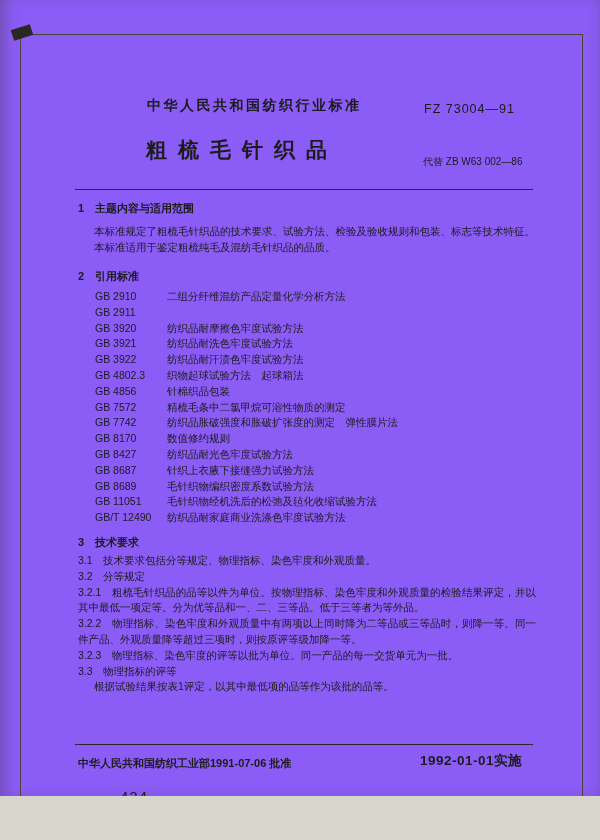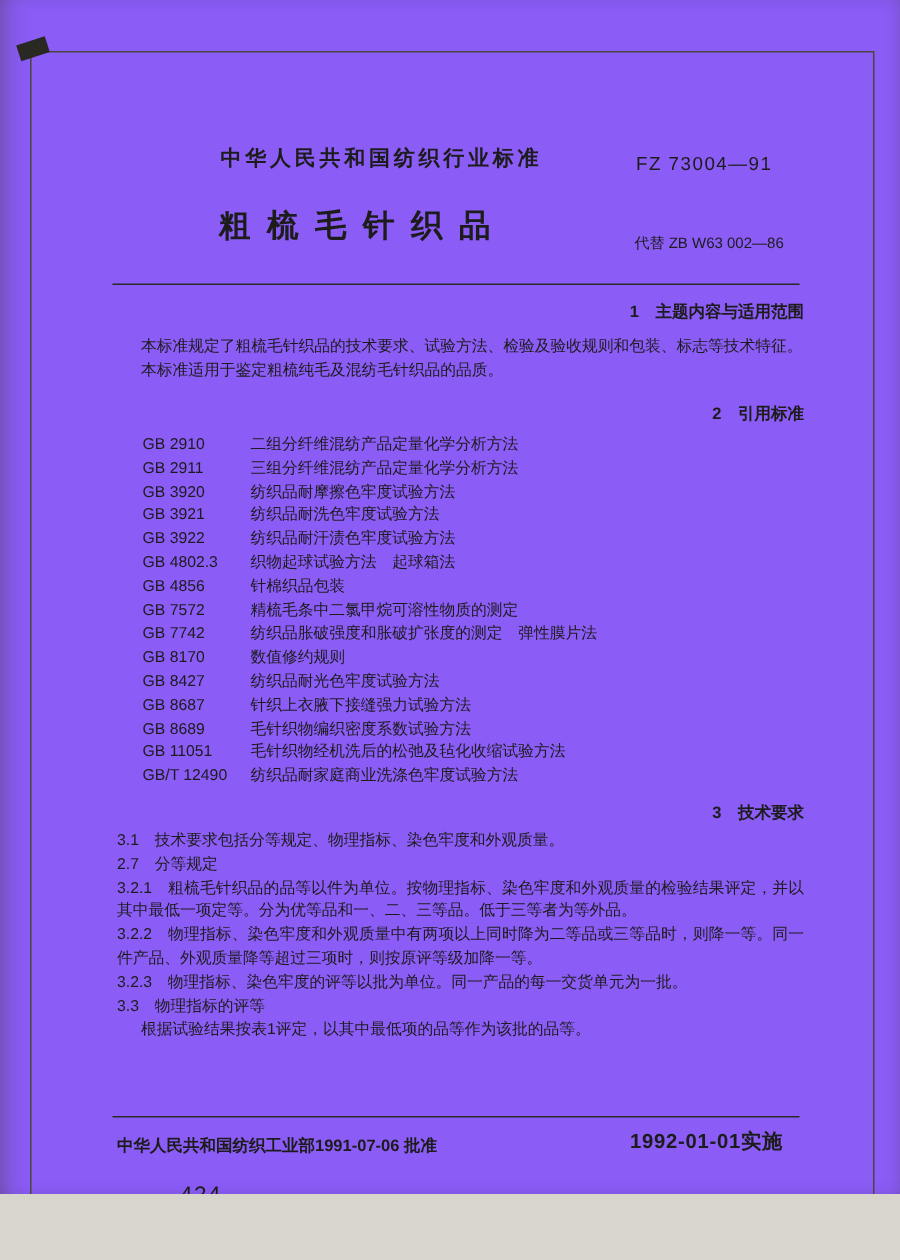--- a/index.html
+++ b/index.html
@@ -69,21 +69,21 @@
     width: 458px;
     font-size: 10.5px;
     line-height: 15.8px;
     text-align: justify;
   }
   .sec-heading {
     font-size: 11px;
     font-weight: bold;
     line-height: 16px;
     margin: 0;
-    text-align: right;
+    text-align: left;
     white-space: nowrap;
   }
   .h1 { margin-bottom: 8px; }
   .h2 { margin-top: 12.4px; margin-bottom: 5px; }
   .h3 { margin-top: 8px; margin-bottom: 3px; }
   .para { margin: 0; }
   .indent { padding-left: 16px; }
   .ref-list { padding-left: 17px; }
   .ref-row { display: flex; line-height: 15.8px; }
   .ref-code {
@@ -142,21 +142,20 @@
     <p class="para indent">本标准适用于鉴定粗梳纯毛及混纺毛针织品的品质。</p>
 
     <p class="sec-heading h2">2　引用标准</p>
     <div class="ref-list">
       <div class="ref-row">
           <span class="ref-code">GB 2910</span>
           <span class="ref-name">二组分纤维混纺产品定量化学分析方法</span>
         </div>
       <div class="ref-row">
           <span class="ref-code">GB 2911</span>
-          <span class="ref-name">三组分纤维混纺产品定量化学分析方法</span>
         </div>
       <div class="ref-row">
           <span class="ref-code">GB 3920</span>
           <span class="ref-name">纺织品耐摩擦色牢度试验方法</span>
         </div>
       <div class="ref-row">
           <span class="ref-code">GB 3921</span>
           <span class="ref-name">纺织品耐洗色牢度试验方法</span>
         </div>
       <div class="ref-row">
@@ -200,21 +199,21 @@
           <span class="ref-name">毛针织物经机洗后的松弛及毡化收缩试验方法</span>
         </div>
       <div class="ref-row">
           <span class="ref-code">GB/T 12490</span>
           <span class="ref-name">纺织品耐家庭商业洗涤色牢度试验方法</span>
         </div>
     </div>
 
     <p class="sec-heading h3">3　技术要求</p>
     <p class="para">3.1　技术要求包括分等规定、物理指标、染色牢度和外观质量。</p>
-    <p class="para">2.7　分等规定</p>
+    <p class="para">3.2　分等规定</p>
     <p class="para">3.2.1　粗梳毛针织品的品等以件为单位。按物理指标、染色牢度和外观质量的检验结果评定，并以其中最低一项定等。分为优等品和一、二、三等品。低于三等者为等外品。</p>
     <p class="para">3.2.2　物理指标、染色牢度和外观质量中有两项以上同时降为二等品或三等品时，则降一等。同一件产品、外观质量降等超过三项时，则按原评等级加降一等。</p>
     <p class="para">3.2.3　物理指标、染色牢度的评等以批为单位。同一产品的每一交货单元为一批。</p>
     <p class="para">3.3　物理指标的评等</p>
     <p class="para indent">根据试验结果按表1评定，以其中最低项的品等作为该批的品等。</p>
 
   </div>
 
   <div class="rule-bottom"></div>
   <div class="footer-approval">中华人民共和国纺织工业部1991-07-06 批准</div>

